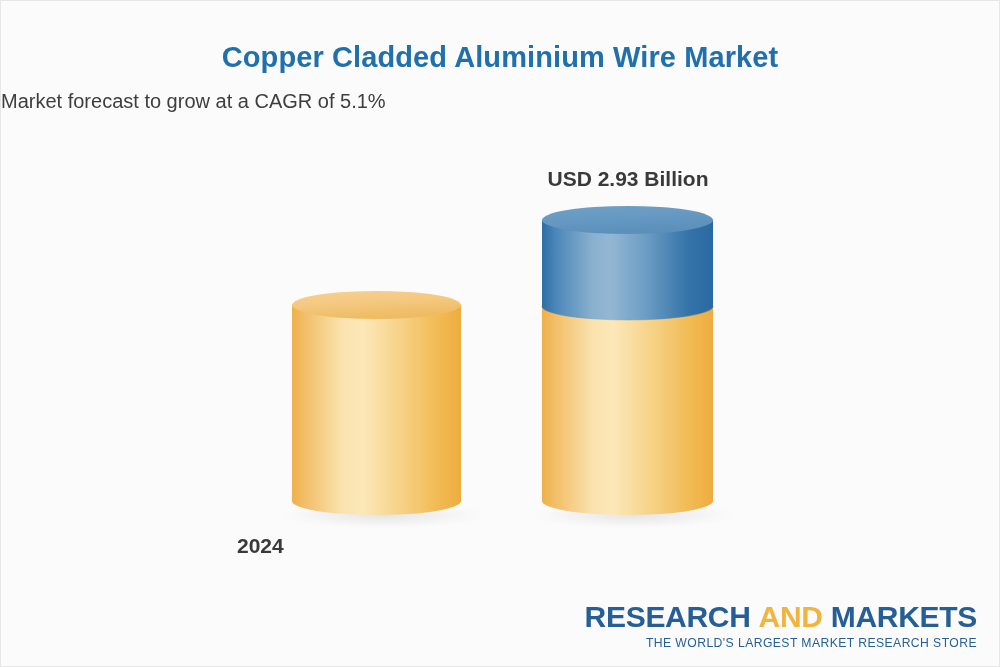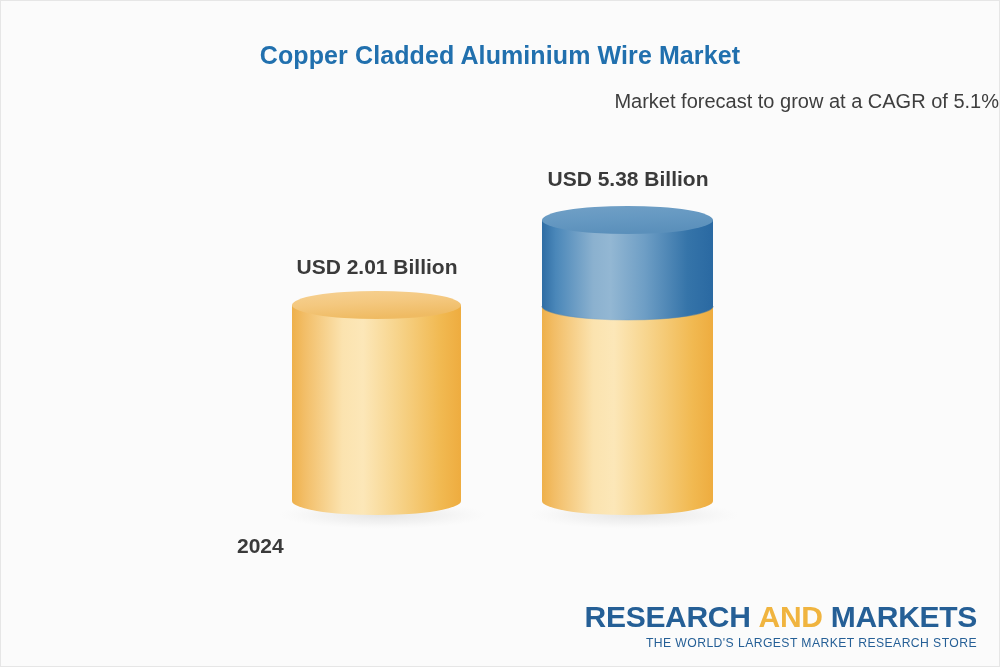--- a/index.html
+++ b/index.html
@@ -21,31 +21,31 @@
     overflow: hidden;
   }
 
   
   #chart-title {
     position: absolute;
     top: 40px;
     left: 0;
     width: 100%;
     text-align: center;
-    font-size: 25px;
+    font-size: 29px;
     font-weight: bold;
     color: #2170ae;
     letter-spacing: 0.1px;
   }
   #chart-subtitle {
     position: absolute;
     top: 89px;
     left: 0;
     width: 100%;
-    text-align: right;
+    text-align: left;
     font-size: 20px;
     font-weight: normal;
     color: #3e3e3e;
   }
 
   
   #plot-area {
     position: absolute;
     left: 0;
     top: 0;
@@ -179,23 +179,22 @@
       <path d="M541,305 L541,500 A85.5,14 0 0 0 712,500 L712,305 Z" fill="url(#gradYellowBody)"></path>
 
       <path d="M541,219 L541,305 A85.5,14 0 0 0 712,305 L712,219 Z" fill="url(#gradBlueBody)"></path>
 
       <path d="M541,305 A85.5,14 0 0 0 712,305" fill="none" stroke="url(#gradSeamShade)" stroke-width="1.2"></path>
 
       <ellipse cx="626.5" cy="219" rx="85.5" ry="14" fill="url(#gradBlueTop)"></ellipse>
     </g>
   </svg>
 
-  <div class="bar-value-label" style="left:236px; top:254px;">USD 2.01 Billion</div>
-
-  <div class="bar-value-label" style="left:487px; top:166px;">USD 5.38 Billion</div>
+
+  <div class="bar-value-label" style="left:487px; top:166px;">USD 2.93 Billion</div>
 
   <div class="bar-category-label" style="left:236px; top:533px;">2024</div>
 
 
 
   <div id="brand-logo">
     <div id="brand-wordmark">
       <span class="brand-blue">RESEARCH</span><span>&nbsp;</span><span class="brand-gold">AND</span><span>&nbsp;</span><span class="brand-blue">MARKETS</span>
     </div>
     <div id="brand-tagline">THE WORLD'S LARGEST MARKET RESEARCH STORE</div>

